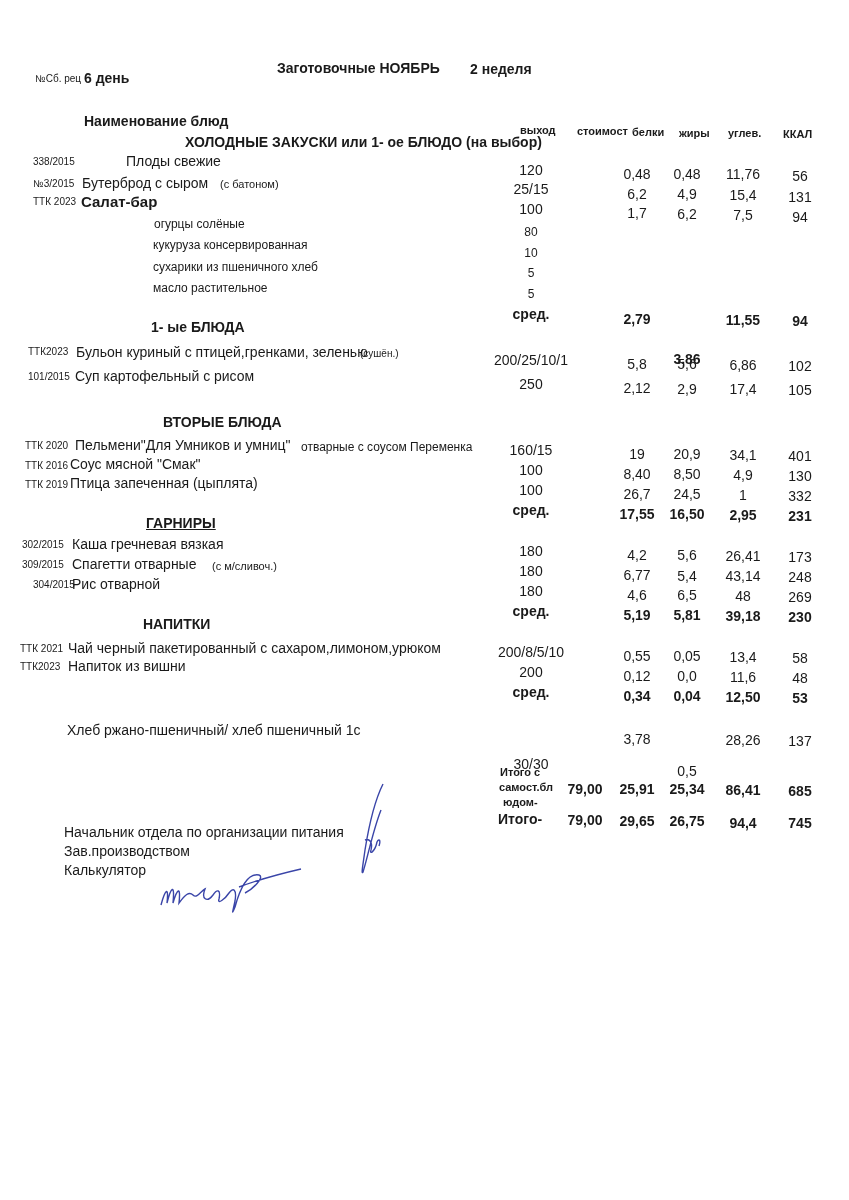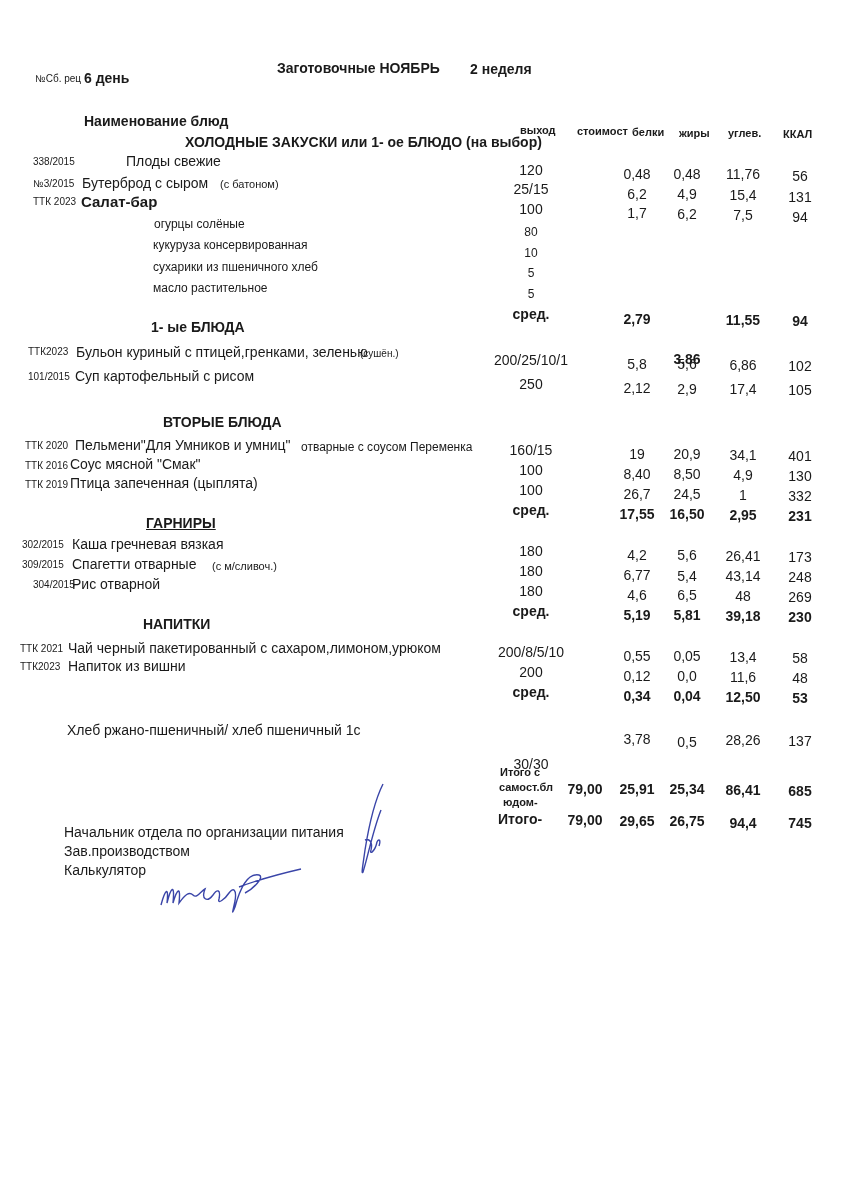--- a/index.html
+++ b/index.html
@@ -213,21 +213,21 @@
   <span class="num c-b b" style="top:688px;">0,34</span>
   <span class="num c-f b" style="top:688px;">0,04</span>
   <span class="num c-c b" style="top:689px;">12,50</span>
   <span class="num c-k b" style="top:690px;">53</span>
 </div>
 
 <div>
   <span class="abs name" style="left:67px;top:722px;">Хлеб ржано-пшеничный/ хлеб пшеничный 1с</span>
   <span class="num c-out" style="top:756px;">30/30</span>
   <span class="num c-b" style="top:731px;">3,78</span>
-  <span class="num c-f" style="top:734px;">0,5</span>
+  <span class="num c-f" style="top:763px;">0,5</span>
   <span class="num c-c" style="top:732px;">28,26</span>
   <span class="num c-k" style="top:733px;">137</span>
 </div>
 
 <div>
   <span class="abs b" style="left:500px;top:766px;font-size:11px;">Итого с</span>
   <span class="abs b" style="left:499px;top:781px;font-size:11px;">самост.бл</span>
   <span class="abs b" style="left:503px;top:796px;font-size:11px;">юдом-</span>
   <span class="num c-cost b" style="top:781px;">79,00</span>
   <span class="num c-b b" style="top:781px;">25,91</span>

